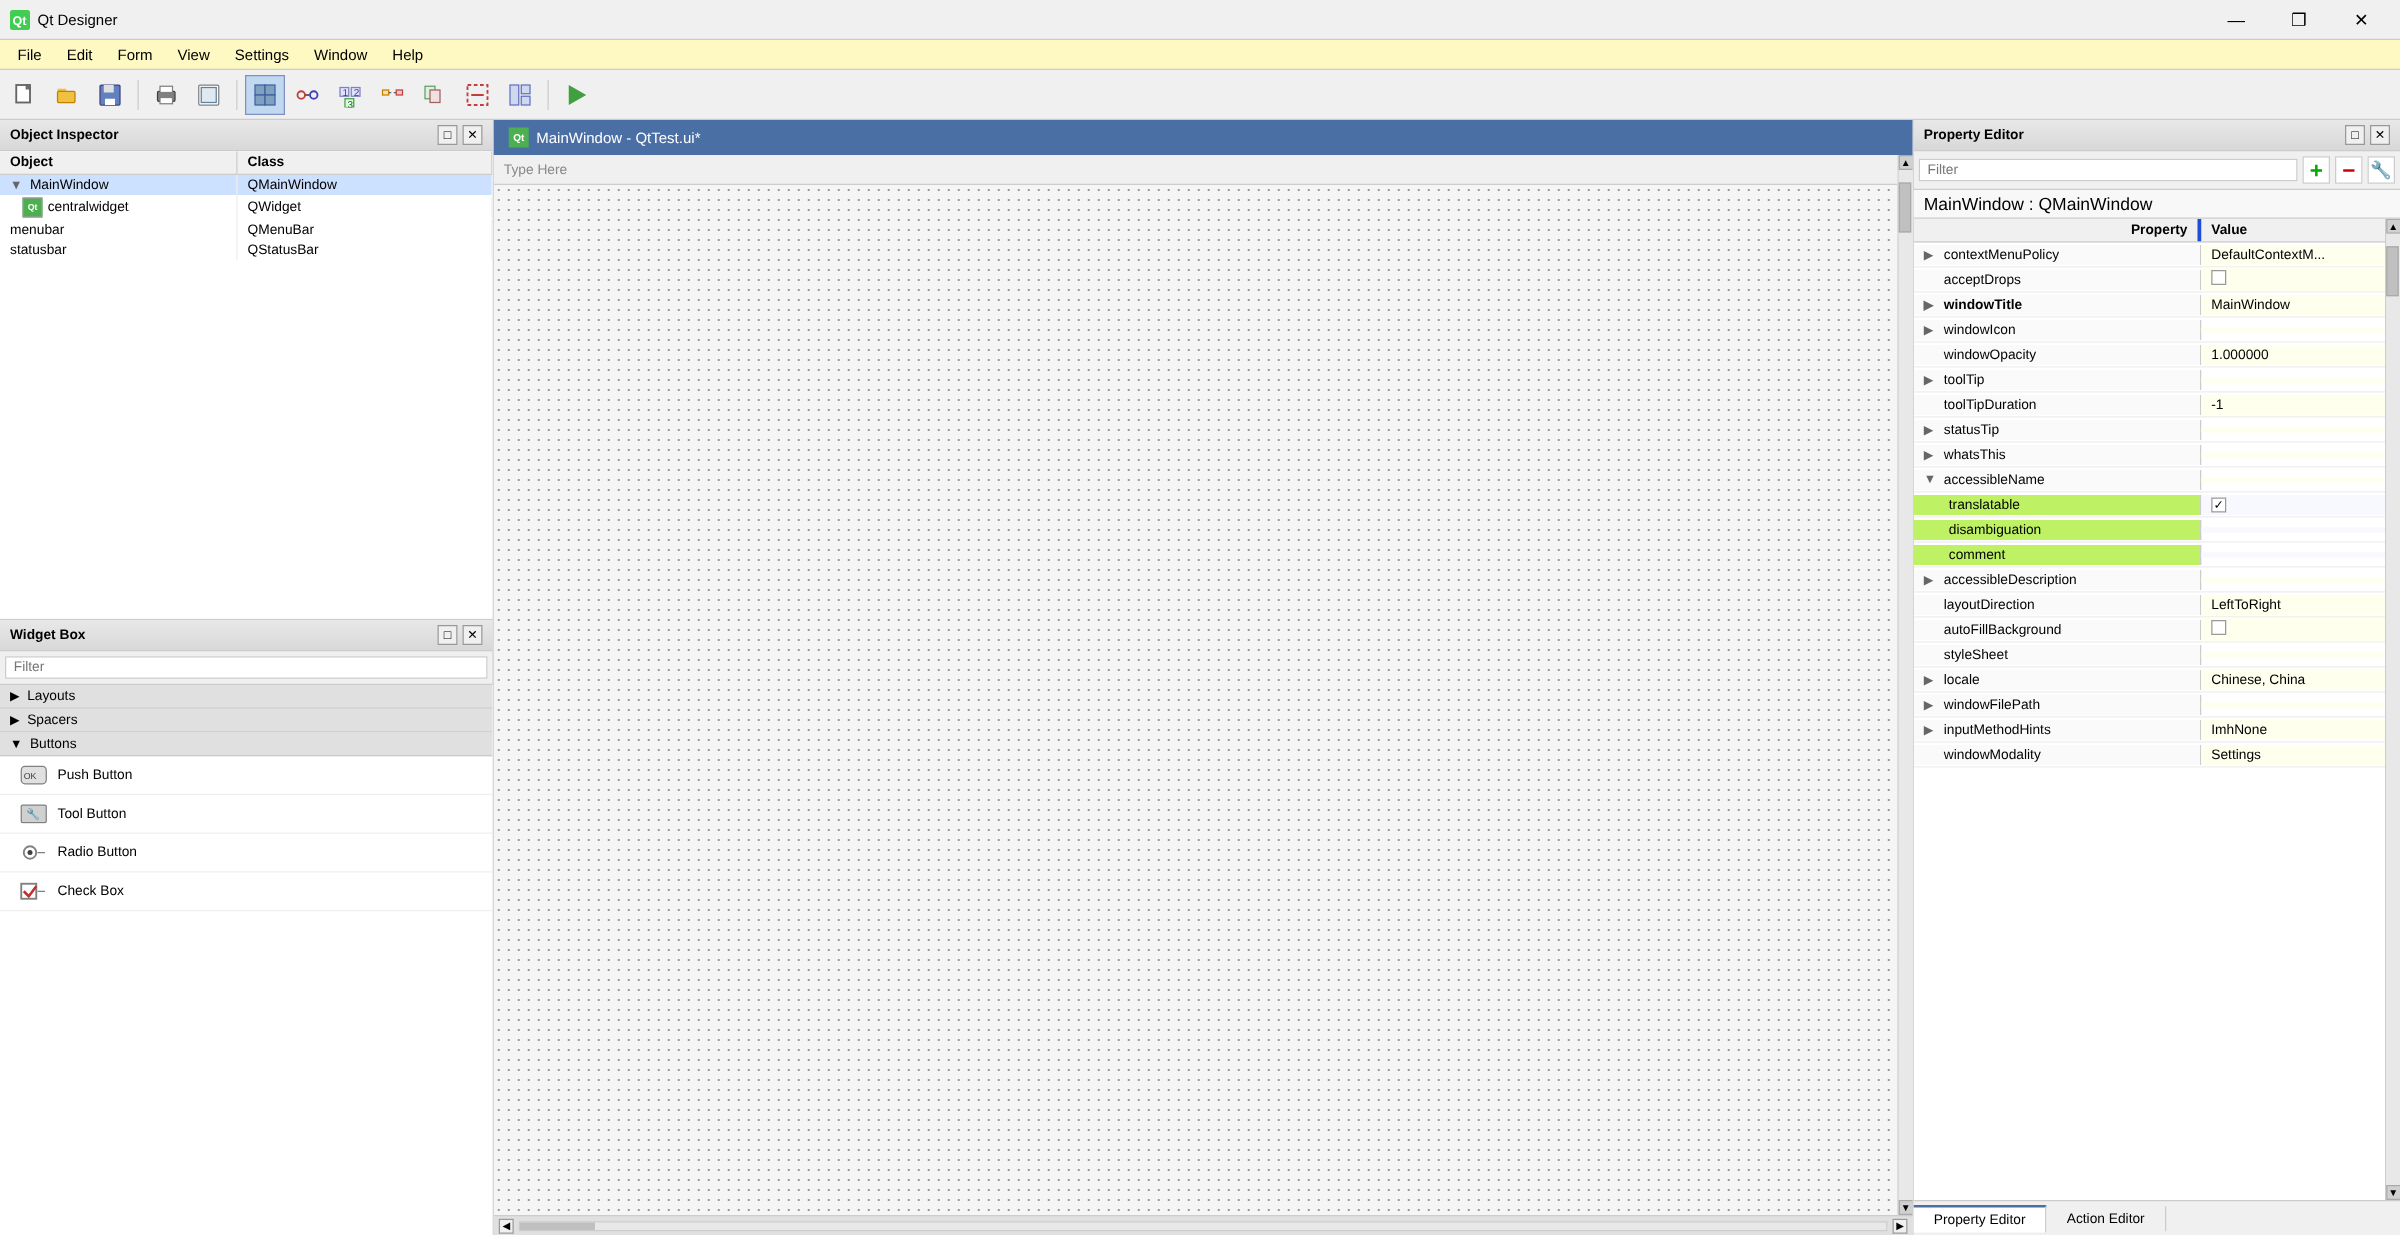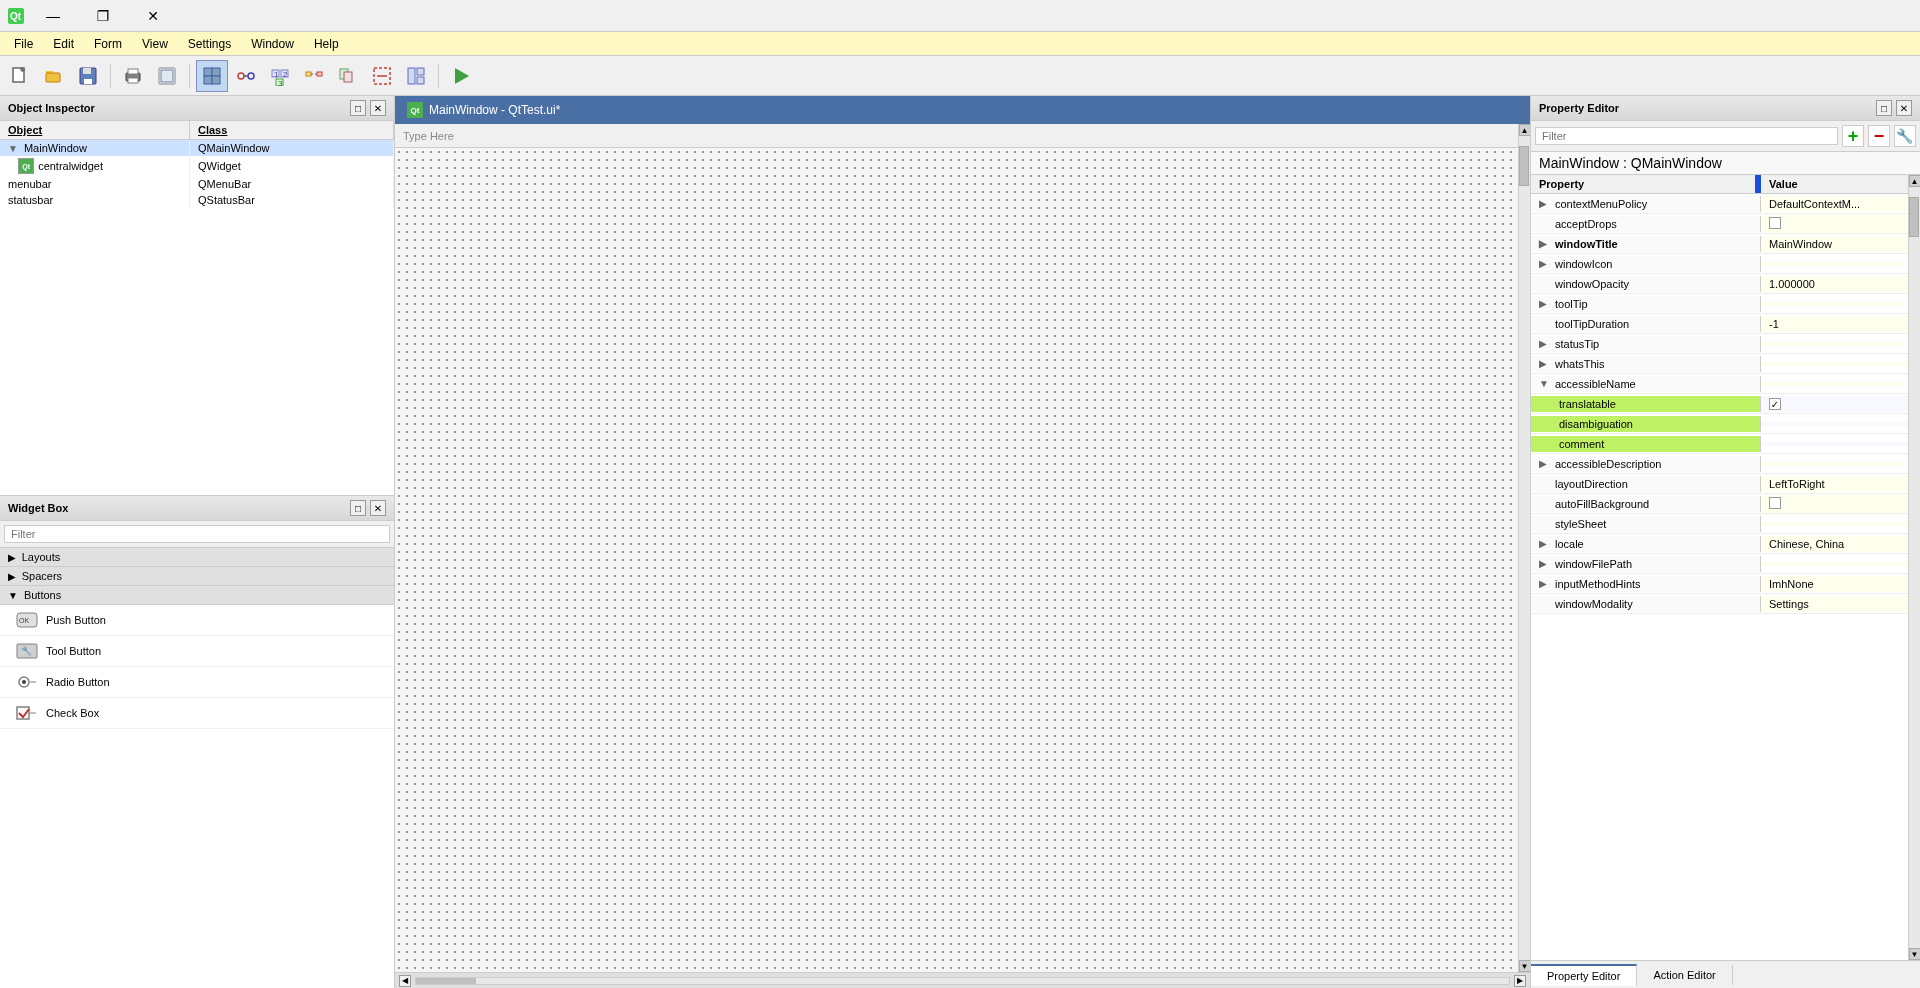--- a/index.html
+++ b/index.html
@@ -138,21 +138,20 @@
       flex: 1;
       overflow-y: auto;
       background: white;
     }
     .tree-header {
       display: flex;
       background: #f0f0f0;
       border-bottom: 1px solid #ccc;
       font-weight: bold;
       font-size: 11px;
-      text-decoration: underline;
     }
     .tree-header .col {
       padding: 3px 8px;
       border-right: 1px solid #ccc;
     }
     .tree-header .col:first-child { width: 190px; }
     .tree-header .col:last-child { flex: 1; }
 
     .tree-row {
       display: flex;
@@ -368,21 +367,21 @@
     .prop-header-row {
       display: flex;
       background: #f0f0f0;
       border-bottom: 1px solid #ccc;
       font-weight: bold;
       font-size: 11px;
     }
     .prop-header-row .ph {
       padding: 3px 8px;
     }
-    .prop-header-row .ph:first-child { width: 230px; border-right: 6px solid #1d4ed8; }
+    .prop-header-row .ph:first-child { width: 230px; border-right: 3px solid #1d4ed8; text-align: right; }
     .prop-header-row .ph:last-child { flex: 1; }
 
     .prop-row {
       display: flex;
       align-items: center;
       border-bottom: 1px solid #eee;
       min-height: 20px;
       font-size: 11px;
     }
     .prop-row .prop-name {
@@ -468,20 +467,21 @@
 </head>
 <body>
 
 <div class="title-bar">
   <div class="app-icon">
     <svg width="16" height="16" viewBox="0 0 16 16">
       <rect width="16" height="16" fill="#41CD52" rx="2"></rect>
       <text x="2" y="12" font-size="10" fill="white" font-weight="bold">Qt</text>
     </svg>
   </div>
+  <span class="app-title">Qt Designer</span>
   <div class="title-bar-controls">
     <button class="min-btn">—</button>
     <button class="max-btn">❐</button>
     <button class="close-btn">✕</button>
   </div>
 </div>
 
 <div class="menu-bar">
 <div class="menu-item">File</div>
     <div class="menu-item">Edit</div>

